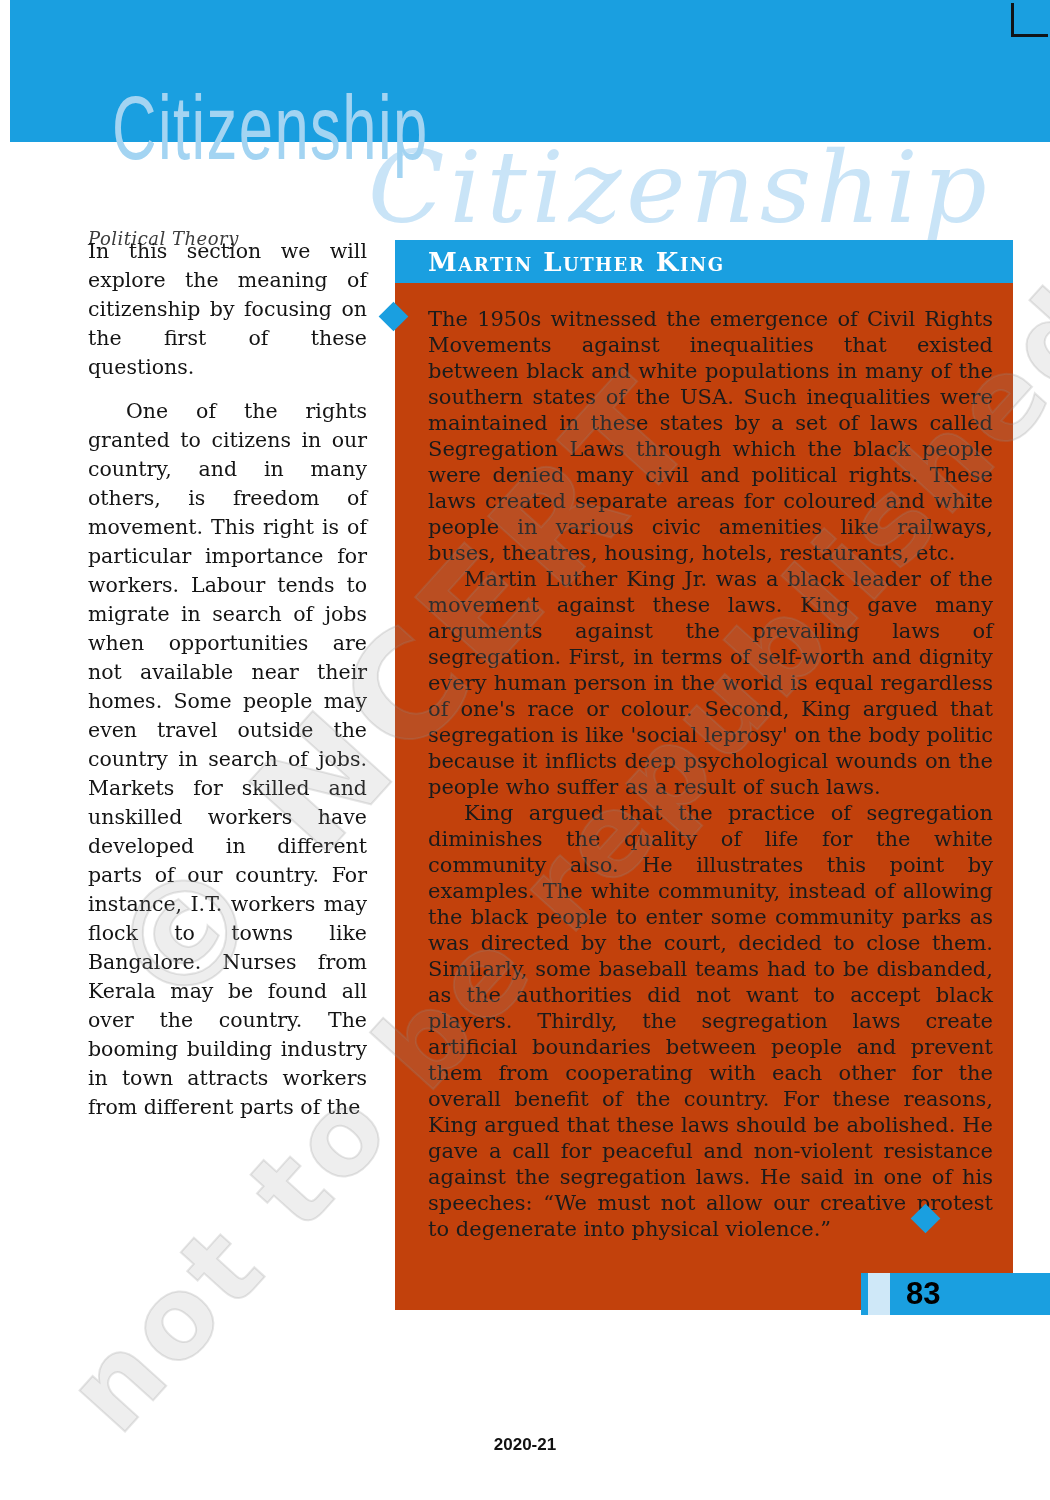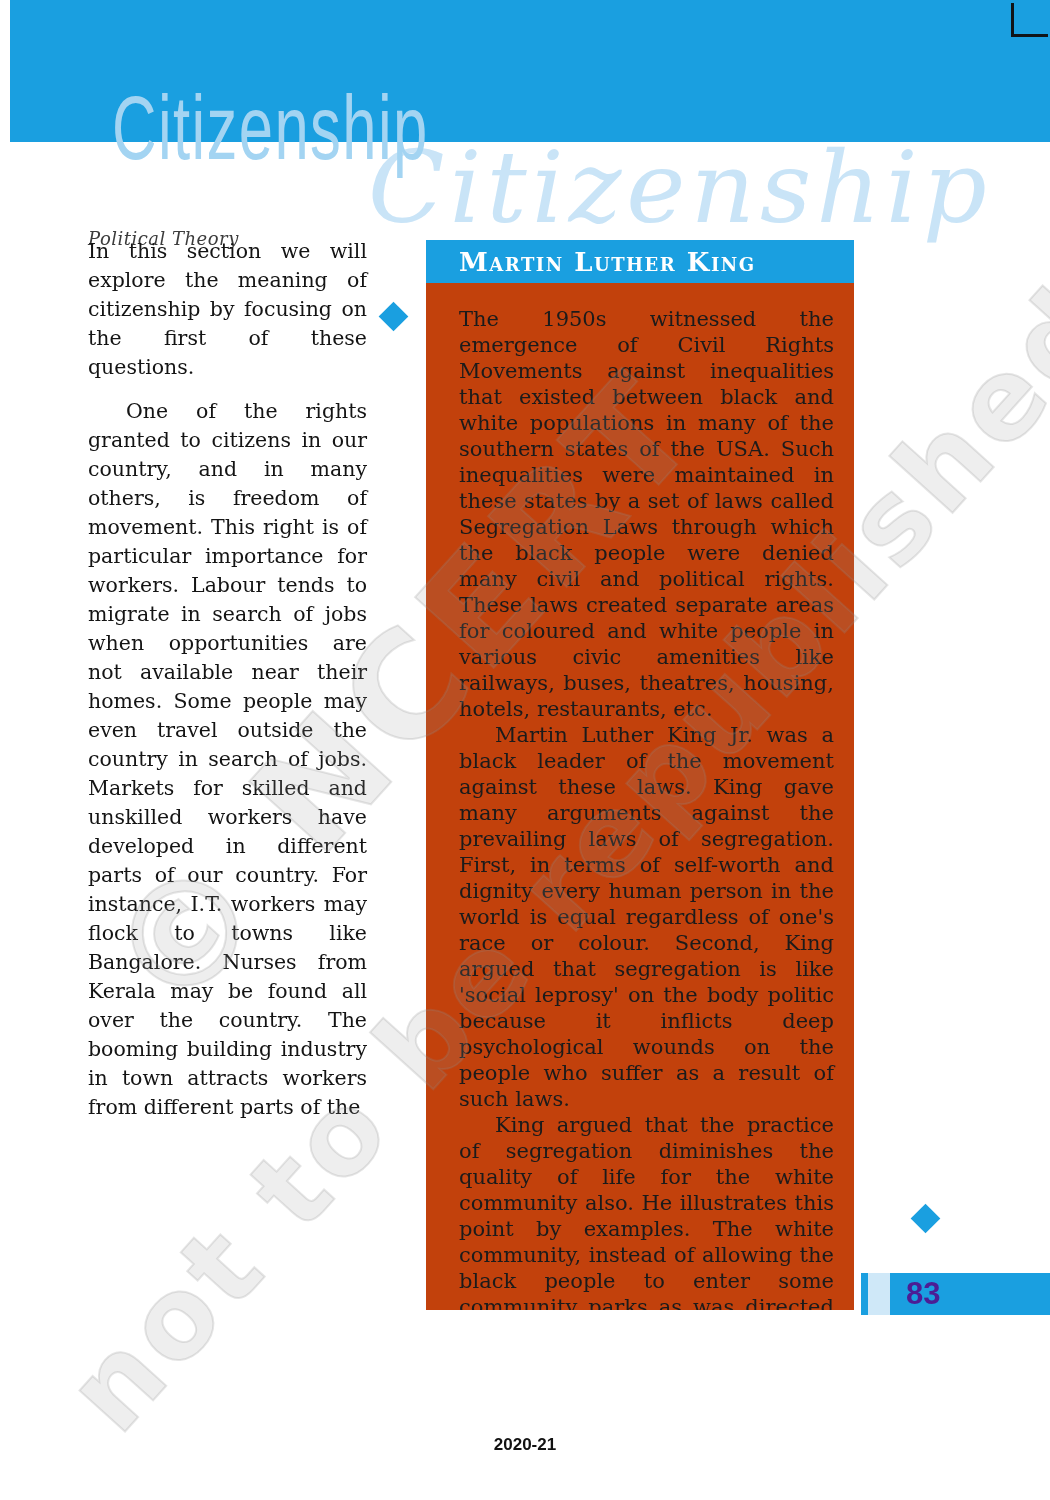--- a/index.html
+++ b/index.html
@@ -30,21 +30,21 @@
     position:absolute; left:88px; top:197px; z-index:2;
     font-style:italic; font-size:18px; color:#3c3c3c; letter-spacing:0.5px;margin-top:31px;
   }
   
   .left-col {
     position:absolute; left:88px; top:237px; width:279px; z-index:2;
     font-size:20.5px; line-height:29px; text-align:justify; color:#141414;
   }
   .left-col p + p { margin-top:15px; text-indent:38px; }
   
-  .mlk-box { position:absolute; left:395px; top:240px; width:428px; z-index:2;margin-left:31px; }
+  .mlk-box { position:absolute; left:395px; top:240px; width:618px; z-index:2; }
   .mlk-header {
     height:43px; background:#1A9FE0; color:#ffffff;
     display:flex; align-items:center; padding-left:33px;
     font-variant:small-caps; font-weight:bold; font-size:26px; letter-spacing:1.5px;
   }
   .mlk-body {
     background:#c2410c; height:1027px; overflow:hidden;
     padding:23px 20px 0 33px;
     font-size:21px; line-height:26px; text-align:justify; color:#1b1b1b;
   }
@@ -52,21 +52,21 @@
   
   .diamond { position:absolute; width:21px; height:21px; background:#1A9FE0; transform:rotate(45deg); z-index:4; }
   .diamond-left  { left:383px; top:306px; }
   .diamond-right { left:915px; top:1208px; }
   
   .strip-dark { position:absolute; left:861px; top:1273px; width:7px;  height:42px; background:#1A9FE0; z-index:4; }
   .strip-pale { position:absolute; left:868px; top:1273px; width:22px; height:42px; background:#CFE8F8; z-index:4; }
   .page-num-bar {
     position:absolute; left:890px; top:1273px; width:160px; height:42px; background:#1A9FE0; z-index:4;
     display:flex; align-items:center; padding-left:16px;
-    font-family:"Liberation Sans",sans-serif; font-weight:bold; font-size:31px; color:#4c1d95;
+    font-family:"Liberation Sans",sans-serif; font-weight:bold; font-size:31px; color:#000000;
   }
   .footer {
     position:absolute; left:0; top:1435px; width:1050px; text-align:center; z-index:2;
     font-family:"Liberation Sans",sans-serif; font-size:17px; color:#111111;font-weight:bold;
   }
   
   .diag-wm {
     position:absolute; left:490px; top:770px; z-index:6; pointer-events:none;
     transform:translate(-50%,-50%) rotate(-48deg); text-align:center; white-space:nowrap;
     font-family:"DejaVu Sans","Liberation Sans",sans-serif; font-weight:bold;

